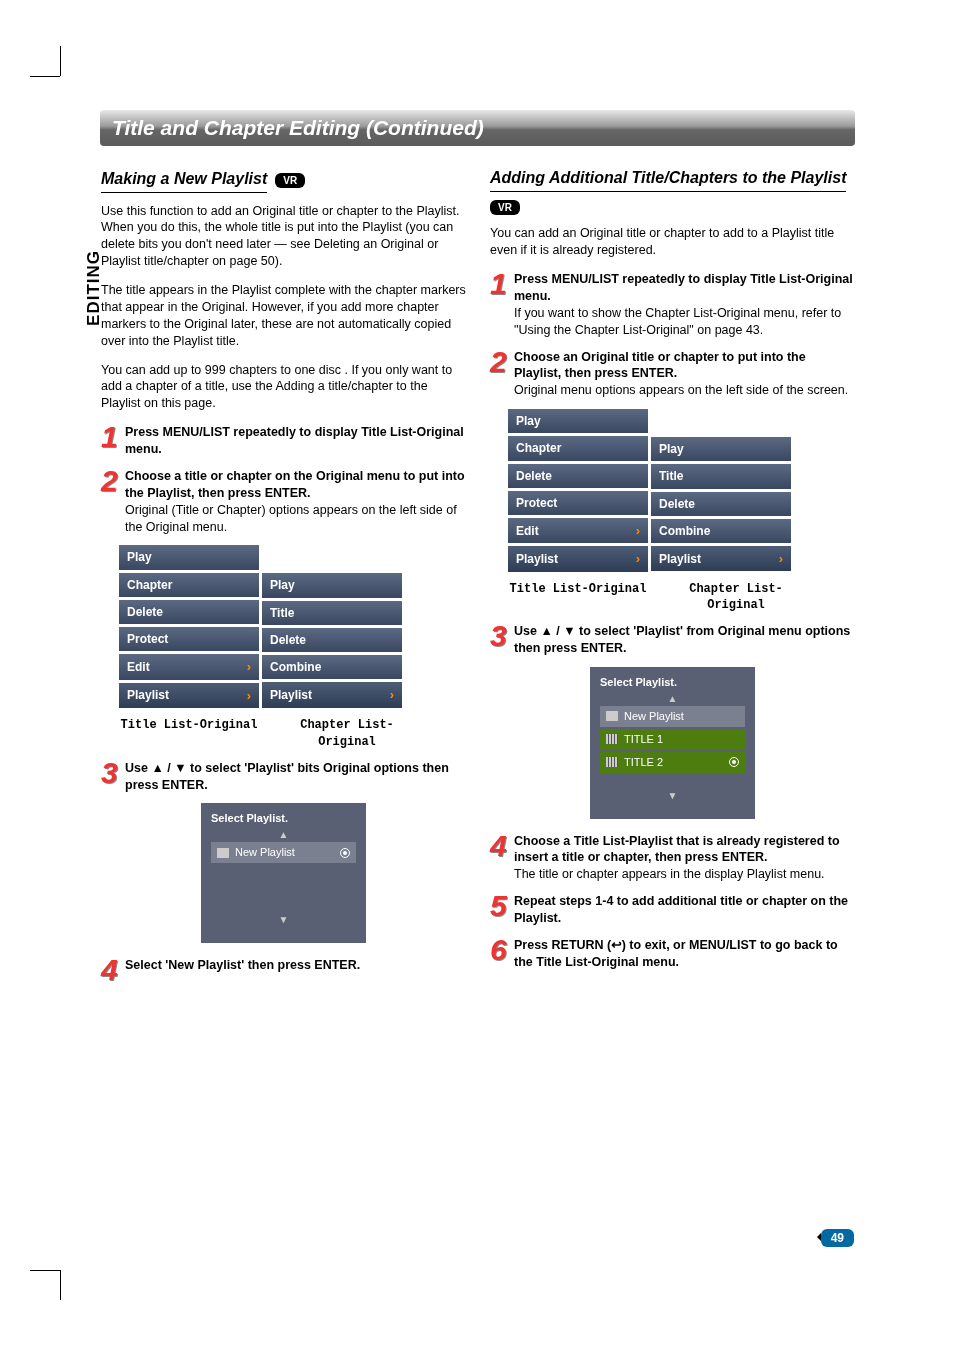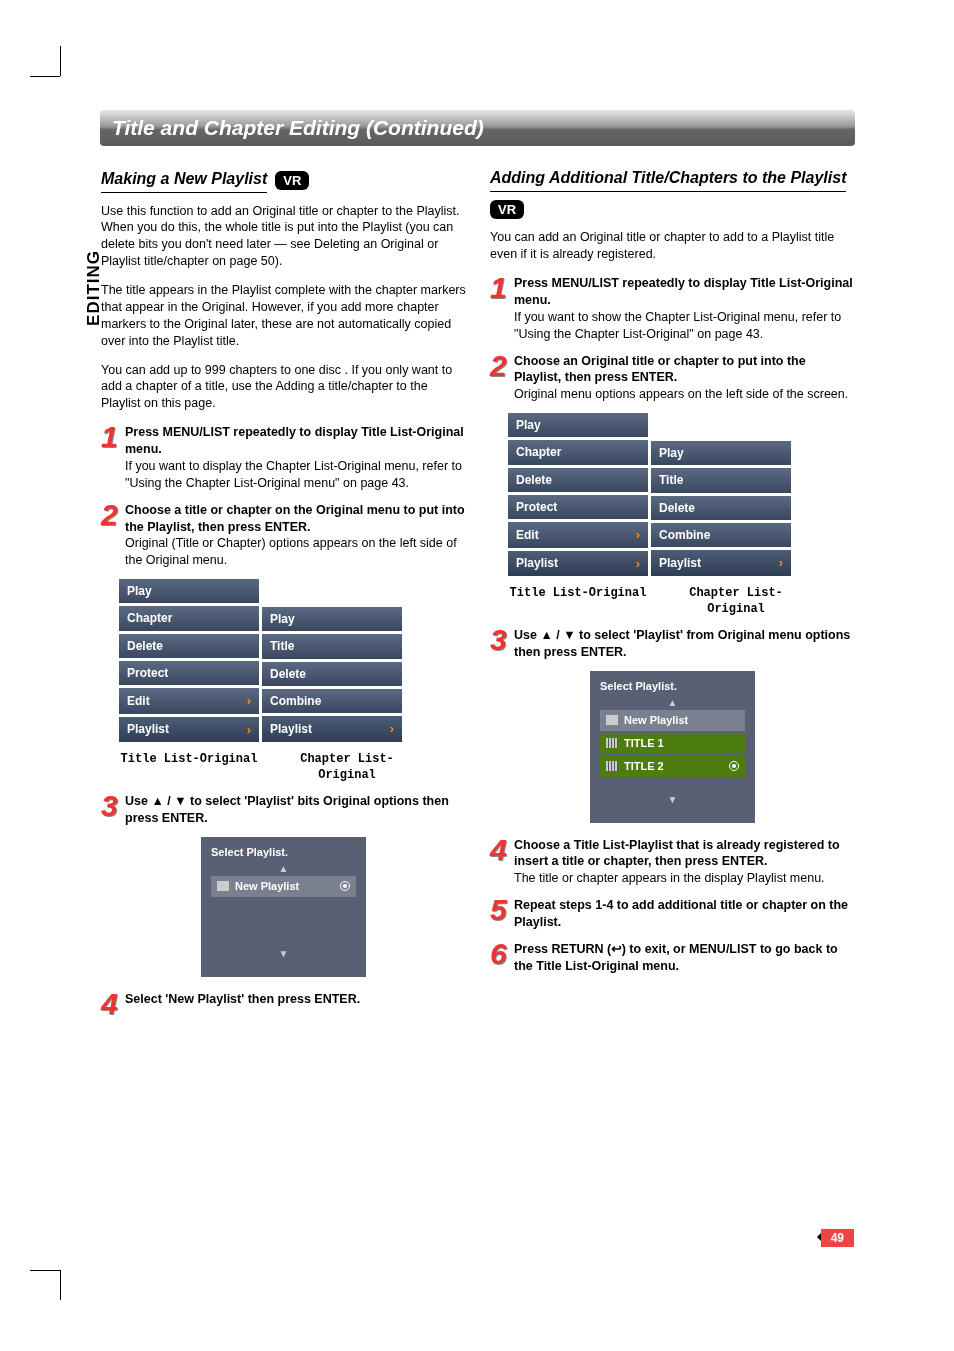--- a/index.html
+++ b/index.html
@@ -10,44 +10,44 @@
 .cm-bl-h { top:1270px; left:30px; width:30px; height:1px; }
 .cm-bl-v { top:1270px; left:60px; width:1px; height:30px; }
 .page { position:absolute; left:100px; top:110px; width:755px; }
 .title-bar { position:relative; height:36px; background:linear-gradient(to bottom,#e8e8e8 0%,#9a9a9a 45%,#666 55%,#5a5a5a 100%); border-radius:4px; margin-bottom:22px; padding-left:12px; }
 .title-bar-text { color:#fff; font-size:21px; font-weight:bold; font-style:italic; line-height:36px; }
 .side-tab { position:absolute; right:870px; top:250px; transform:rotate(-90deg); transform-origin:right top; font-size:17px; font-weight:bold; letter-spacing:1px; color:#000; }
 .cols { display:flex; gap:24px;justify-content:flex-end; }
 .col { width:365px; font-size:12.5px; line-height:1.35; }
 .sec-head { display:flex; align-items:center; gap:8px; margin-bottom:10px; flex-wrap:wrap; }
 .sec-head h2 { font-size:16px; font-weight:bold; font-style:italic; border-bottom:1px solid #000; padding-bottom:2px; }
-.vr-badge { background:#000; color:#fff; font-size:13px; font-weight:bold; padding:1px 8px; border-radius:6px; }
+.vr-badge { background:#000; color:#fff; font-size:10px; font-weight:bold; padding:1px 8px; border-radius:6px; }
 .para { margin-bottom:12px; }
 .step { display:flex; gap:6px; margin-bottom:10px; }
 .step-num { font-size:30px; line-height:26px; font-weight:bold; font-style:italic; color:#e33; text-shadow:1px 1px 0 #888; min-width:18px; }
 .step-body { flex:1; }
 .step-body b { font-weight:bold; }
 .menu-row { display:flex; gap:3px; margin:6px 0 6px 18px; }
 .menu-panel { width:140px; }
 .menu-item { background:linear-gradient(to bottom,#5b6a82,#394860); color:#fff; font-size:12px; font-weight:bold; padding:4px 8px; margin-bottom:3px; display:flex; justify-content:space-between; align-items:center; }
 .menu-item.hl { background:linear-gradient(to bottom,#4e5d76,#2e3d55); }
 .chev { color:#ff8c00; font-size:13px; font-weight:bold; }
 .menu-captions { display:flex; gap:18px; margin-left:18px; margin-bottom:10px;font-family:Liberation Mono, monospace; }
 .menu-captions div { width:140px; text-align:center; font-size:12px; font-weight:bold; }
 .select-panel { width:165px; margin:8px auto 14px; background:#5a6073; padding:8px 6px 18px; position:relative; }
 .select-title { color:#fff; font-size:11px; font-weight:bold; margin-bottom:4px; padding-left:4px; }
 .select-arrow { color:#ccc; text-align:center; font-size:10px; line-height:10px; }
-.select-row { background:#7a8090; color:#fff; font-size:11px; font-weight:bold; padding:3px 6px; margin:2px 4px; display:flex; align-items:center; gap:6px; }
+.select-row { background:#7a8090; color:#fff; font-size:11px; font-weight:normal; padding:3px 6px; margin:2px 4px; display:flex; align-items:center; gap:6px; }
 .select-row.sel { background:#4d7c0f; }
 .select-row .ico { width:12px; height:10px; background:#ccc; display:inline-block; }
 .select-row .ico.film { background:repeating-linear-gradient(to right,#ccc 0 2px,#555 2px 3px); }
 .select-row .radio { margin-left:auto; width:10px; height:10px; border:1px solid #fff; border-radius:50%; position:relative; }
 .select-row .radio.on::after { content:""; position:absolute; left:2px; top:2px; width:4px; height:4px; background:#fff; border-radius:50%; }
 .page-num { position:absolute; right:100px; top:1228px; }
-.page-num-badge { background:#ef4444; color:#fff; font-size:12px; font-weight:bold; padding:2px 10px; border-radius:0; position:relative; }
+.page-num-badge { background:#0369a1; color:#fff; font-size:12px; font-weight:bold; padding:2px 10px; border-radius:6px; position:relative; }
 .page-num-badge::before { content:""; position:absolute; left:-8px; top:4px; border:4px solid transparent; border-right-color:#000; }
 </style>
 </head>
 <body>
 
 <div class="crop-mark cm-tl-h"></div>
 <div class="crop-mark cm-tl-v"></div>
 <div class="crop-mark cm-bl-h"></div>
 <div class="crop-mark cm-bl-v"></div>
 
@@ -64,21 +64,21 @@
       <div class="sec-head">
         <h2>Making a New Playlist</h2>
         <span class="vr-badge">VR</span>
       </div>
       <p class="para">Use this function to add an Original title or chapter to the Playlist. When you do this, the whole title is put into the Playlist (you can delete bits you don't need later — see Deleting an Original or Playlist title/chapter on page 50).</p>
       <p class="para">The title appears in the Playlist complete with the chapter markers that appear in the Original. However, if you add more chapter markers to the Original later, these are not automatically copied over into the Playlist title.</p>
       <p class="para">You can add up to 999 chapters to one disc . If you only want to add a chapter of a title, use the Adding a title/chapter to the Playlist on this page.</p>
 
       <div class="step">
         <div class="step-num">1</div>
-        <div class="step-body"><b>Press MENU/LIST repeatedly to display Title List-Original menu.</b><br><span>If you want to display the Chapter List-Original menu, refer to "Using the Chapter List-Original menu" on page 43.</span></div>
+        <div class="step-body"><b>Press MENU/LIST repeatedly to display Title List-Original menu.</b><br></div>
       </div>
       <div class="step">
         <div class="step-num">2</div>
         <div class="step-body"><b>Choose a title or chapter on the Original menu to put into the Playlist, then press ENTER.</b><br><span>Original (Title or Chapter) options appears on the left side of the Original menu.</span></div>
       </div>
 
       <div class="menu-row">
         <div class="menu-panel">
           <div class="menu-item">
               <span>Play</span>

